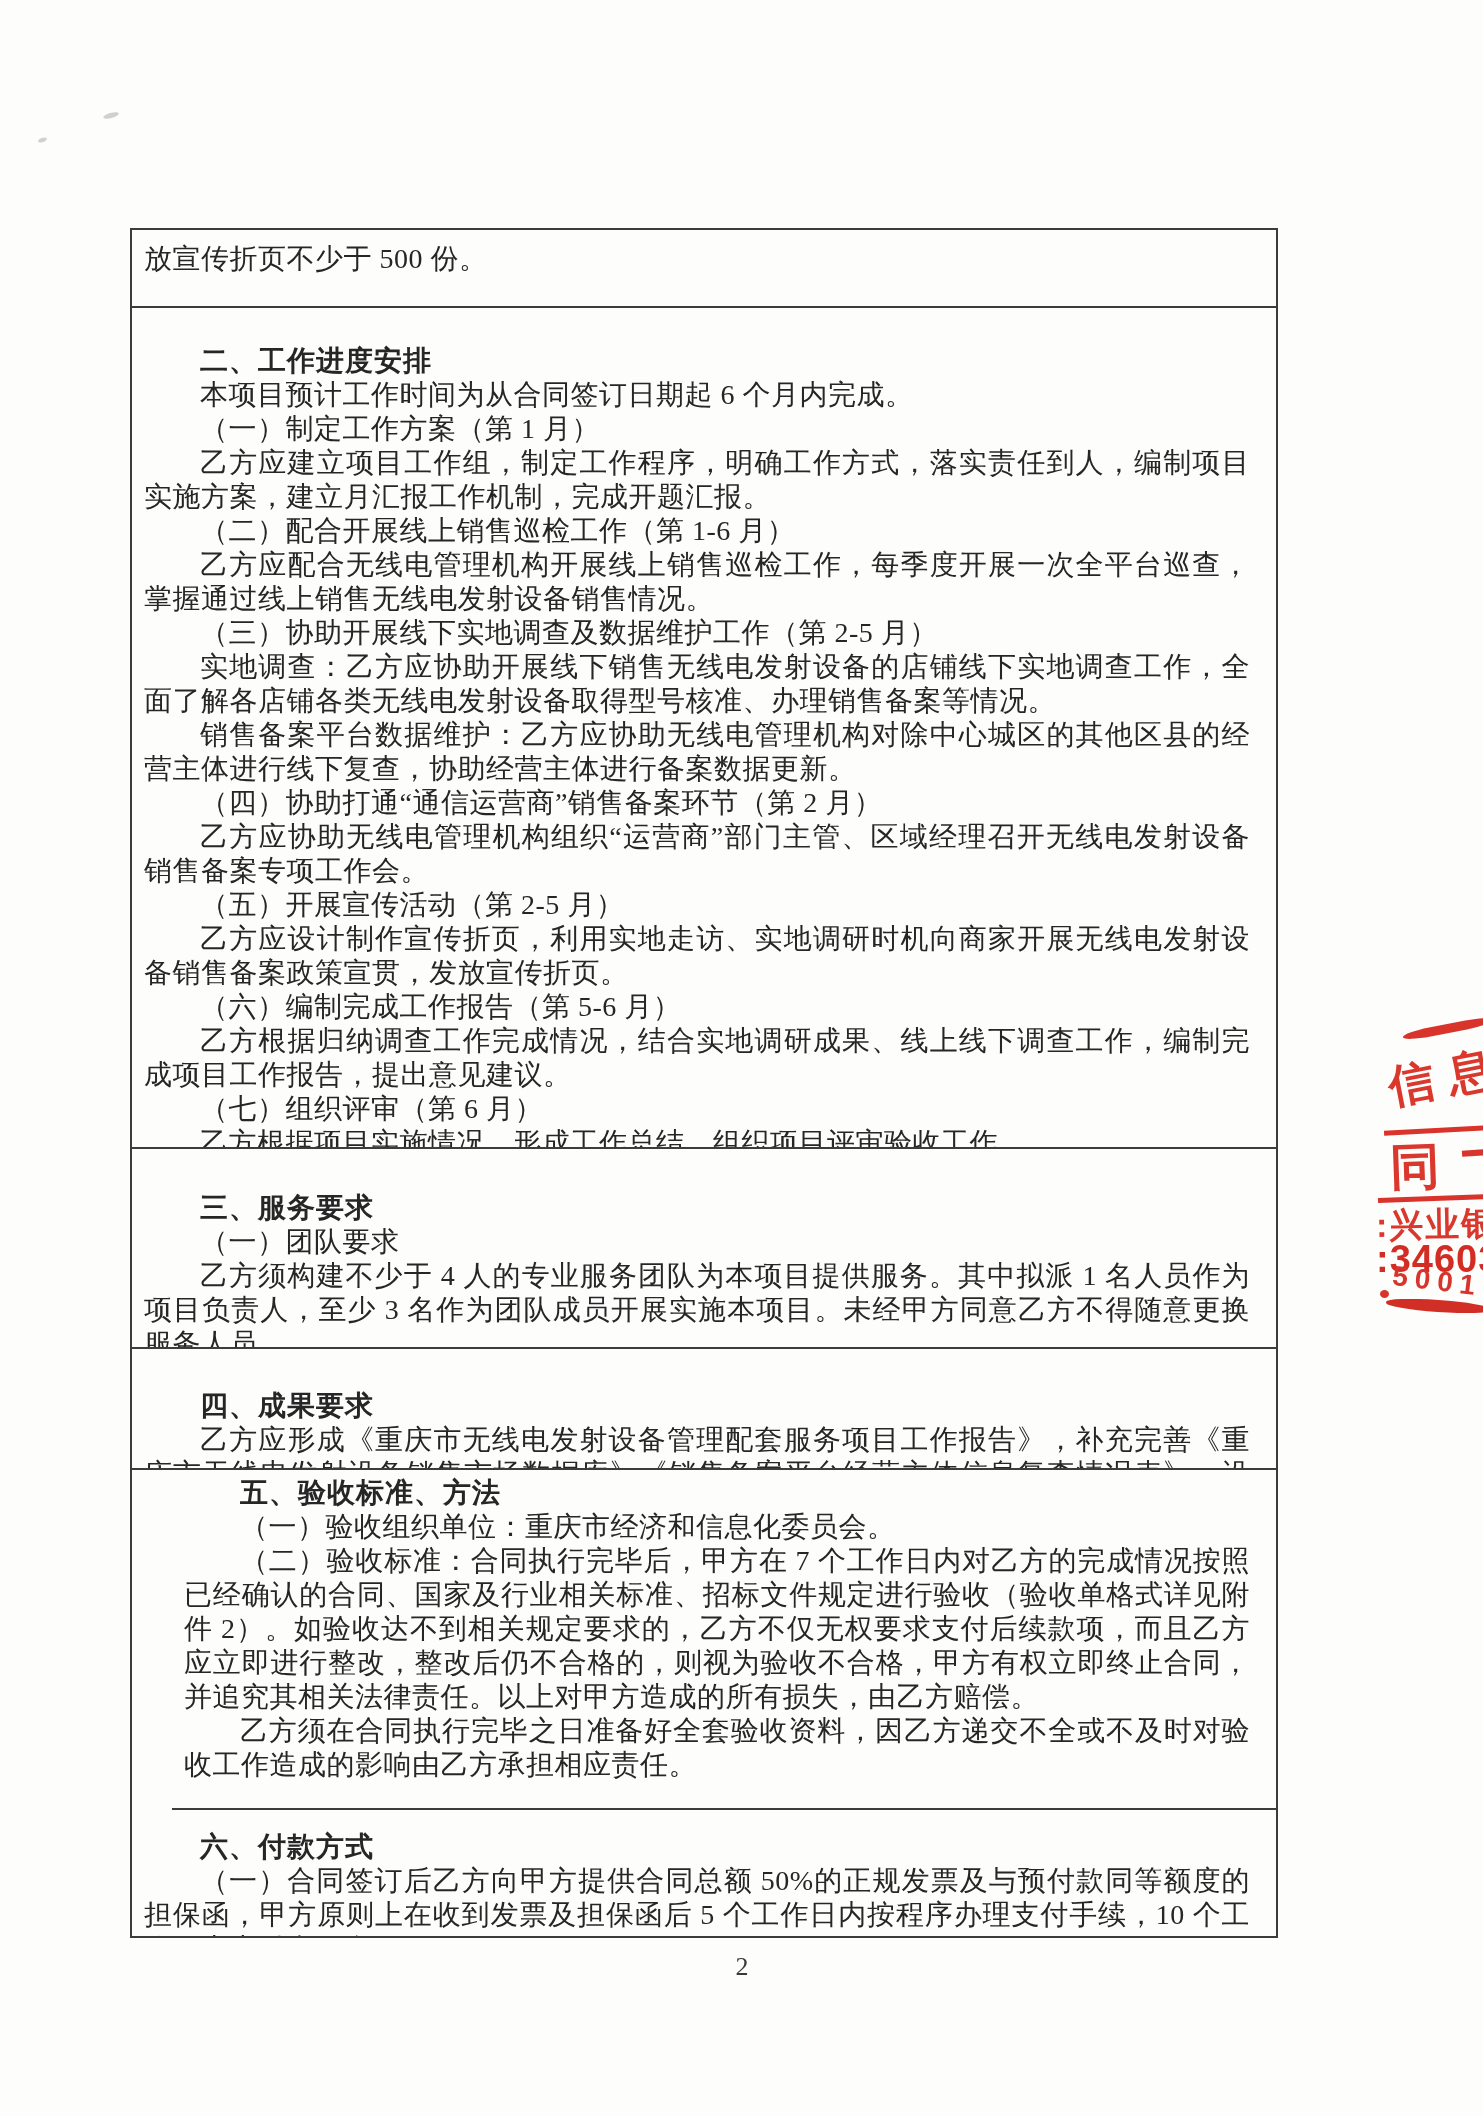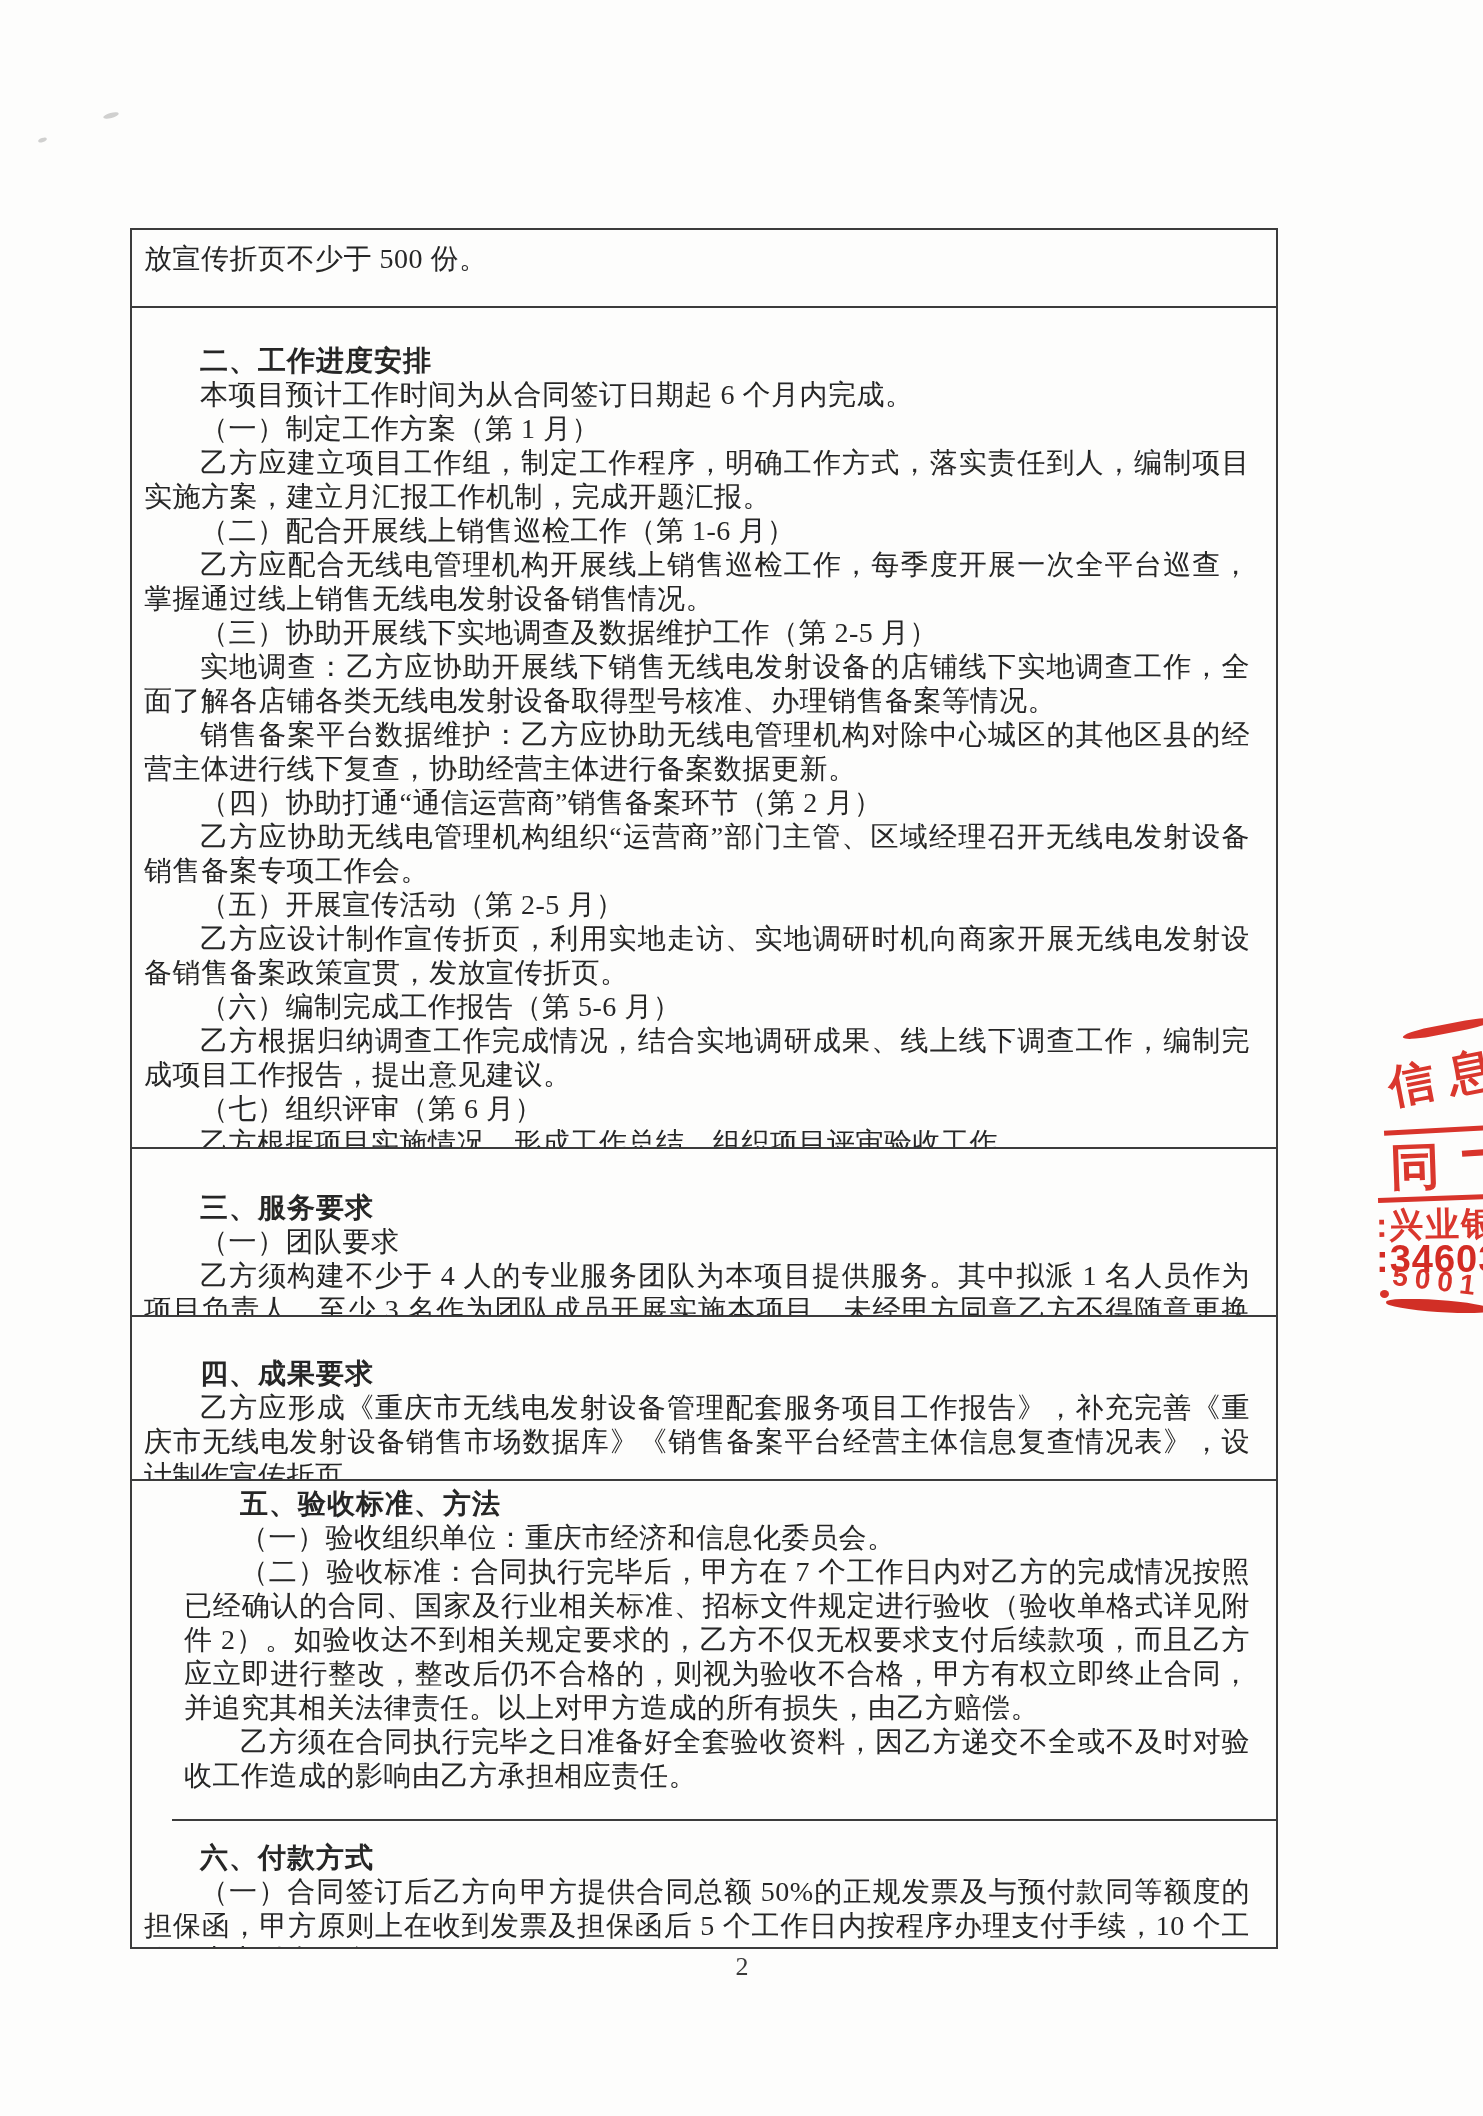--- a/index.html
+++ b/index.html
@@ -20,22 +20,22 @@
   }
   .row{
     box-sizing:border-box;
     border-bottom:2px solid #3c3c3c;
     overflow:hidden;
     padding:0 26px 0 12px;
   }
   .row:last-child{border-bottom:none;}
   .row-0{height:78px;padding-top:12px;}
   .row-1{height:841px;padding-top:36px;}
-  .row-2{height:168px;padding-top:42px;}
-  .row-3{height:164px;padding-top:40px;}
+  .row-2{height:200px;padding-top:42px;}
+  .row-3{height:121px;padding-top:40px;}
   .row-4{height:340px;padding-top:6px;margin-left:40px;}
   .row-5{height:126px;padding-top:20px;}
   .para{
     margin:0;
     font-size:28px;
     line-height:34px;
     text-align:justify;
     letter-spacing:0.5px;
   }
   .para.indent,.para.heading{text-indent:2em;}

